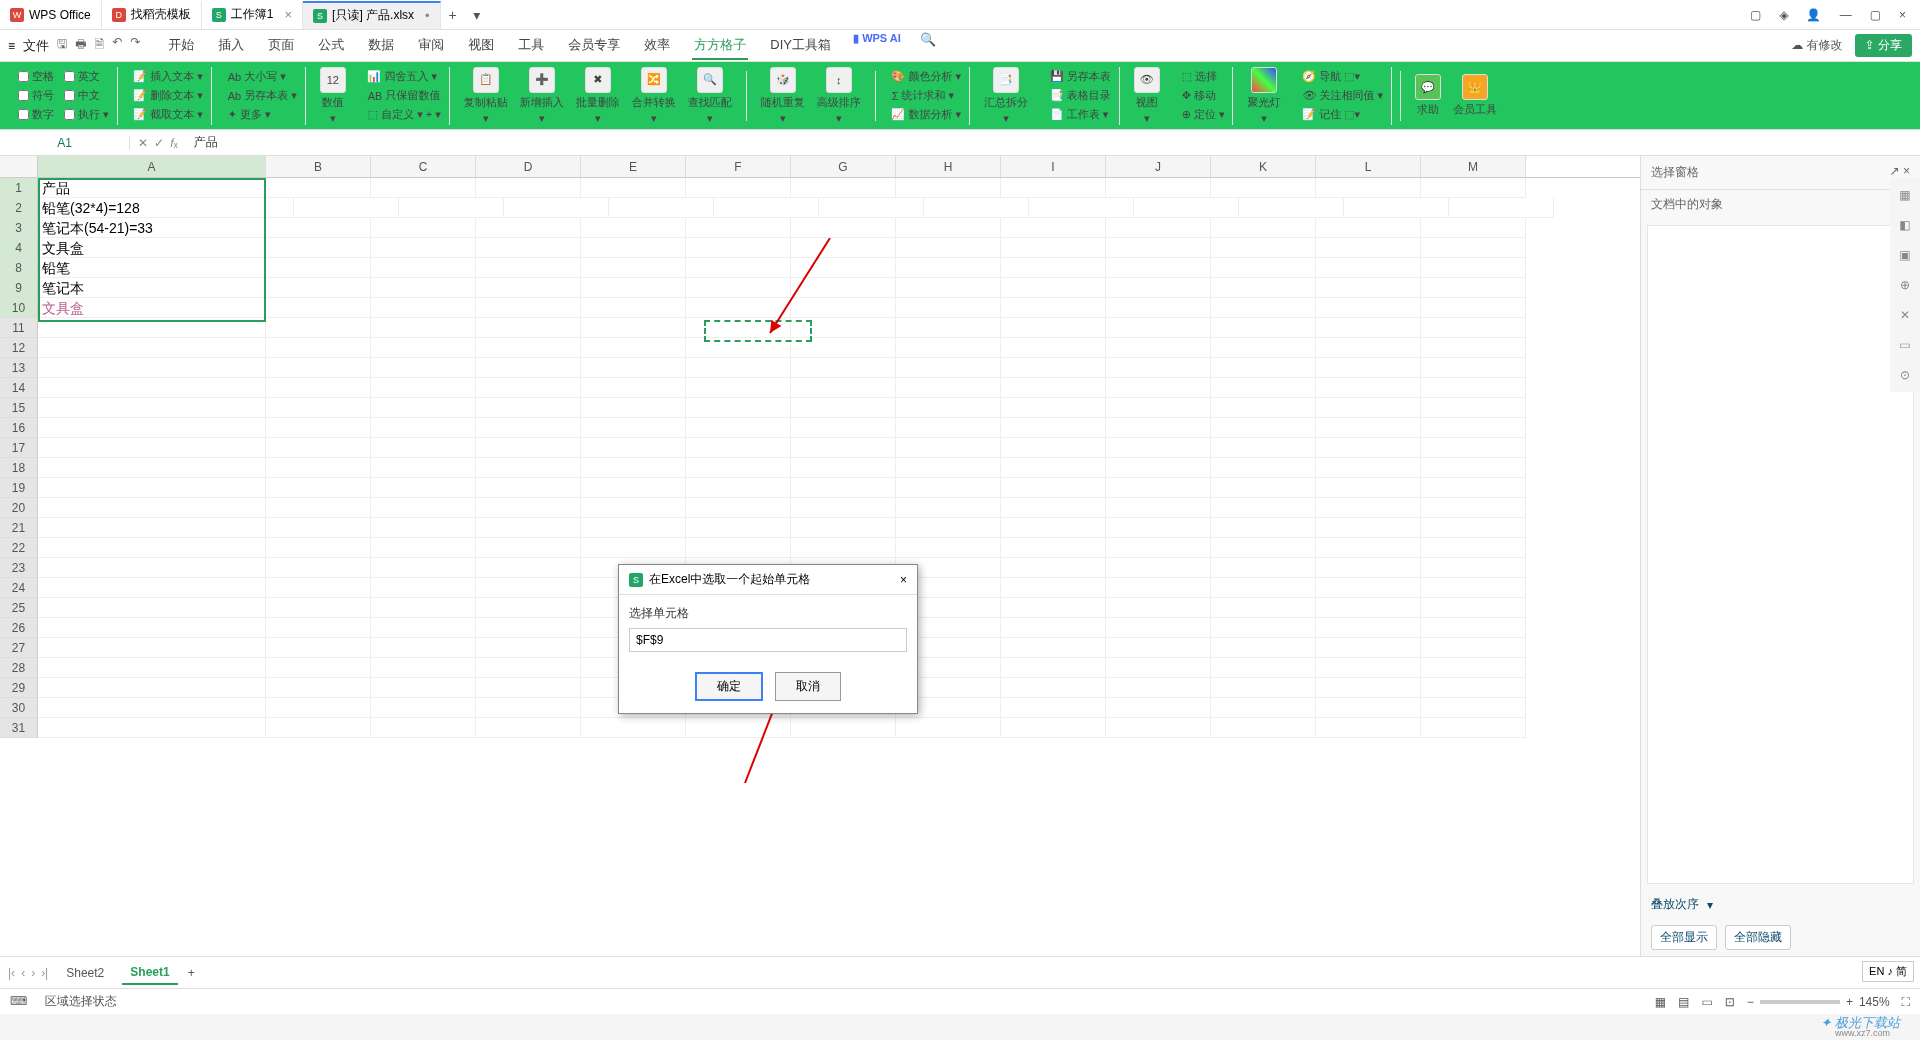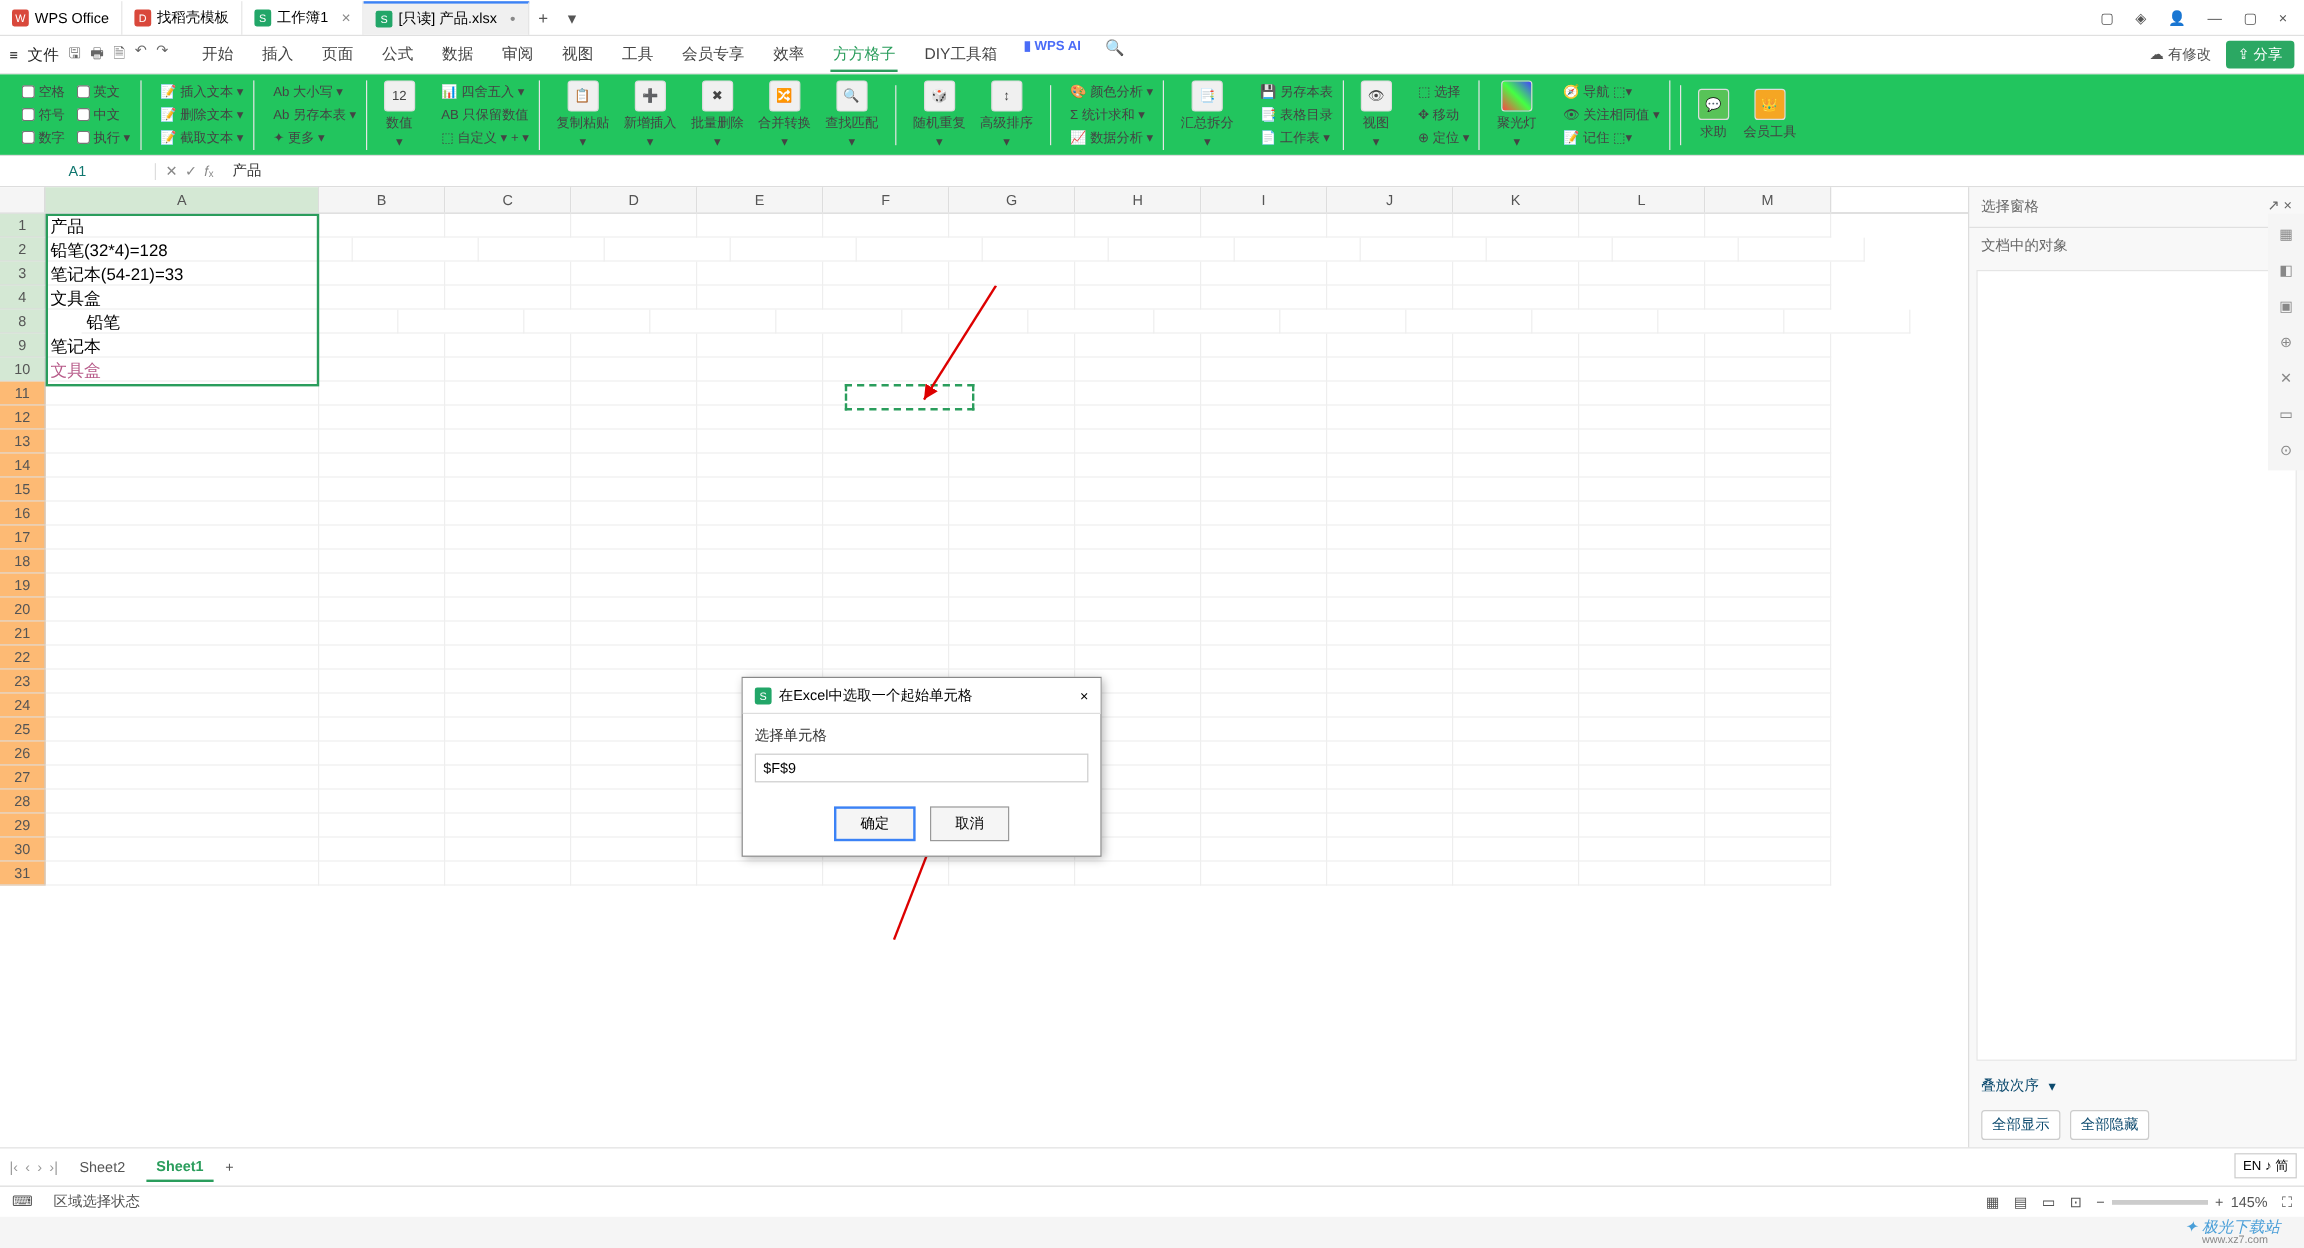--- a/index.html
+++ b/index.html
@@ -40,21 +40,21 @@
 .fx-btns{display:flex;gap:6px;padding:0 8px;color:#888;}
 .formula-bar{flex:1;padding:0 8px;color:#333;}
 .main{display:flex;height:800px;}
 .sheet-area{flex:1;display:flex;flex-direction:column;background:#fff;}
 .col-headers{display:flex;height:22px;border-bottom:1px solid #ccc;}
 .corner{width:38px;border-right:1px solid #ccc;background:#f5f5f5;}
 .ch{width:105px;text-align:center;background:#f5f5f5;border-right:1px solid #ddd;font-size:12px;color:#555;line-height:22px;}
 .ch.sel{background:#d4e8d4;}
 .grid-rows{flex:1;overflow:hidden;position:relative;}
 .row{display:flex;height:20px;}
-.rh{width:38px;text-align:center;background:#fdba74;border-right:1px solid #ccc;border-bottom:1px solid #ddd;font-size:12px;color:#555;line-height:20px;}
+.rh{width:38px;text-align:center;background:#e5e5e5;border-right:1px solid #ccc;border-bottom:1px solid #ddd;font-size:12px;color:#555;line-height:20px;}
 .rh.sel{background:#d4e8d4;}
 .cell{width:105px;border-right:1px solid #eee;border-bottom:1px solid #eee;padding:0 4px;font-size:14px;line-height:20px;overflow:hidden;white-space:nowrap;}
 .selection-frame{position:absolute;border:2px solid #2a9d5c;top:0;left:38px;width:228px;height:144px;pointer-events:none;}
 .dashed-sel{position:absolute;border:2px dashed #2a9d5c;top:142px;left:704px;width:108px;height:22px;pointer-events:none;}
 .arrow-line{stroke:#d00;stroke-width:2;}
 .side-panel{width:280px;background:#f8f8f8;border-left:1px solid #ddd;display:flex;flex-direction:column;}
 .sp-head{padding:8px 10px;color:#666;font-size:12px;display:flex;justify-content:space-between;border-bottom:1px solid #e0e0e0;}
 .sp-sub{padding:6px 10px;font-size:12px;color:#666;}
 .sp-body{flex:1;background:#fff;margin:6px;border:1px solid #e5e5e5;}
 .sp-foot{padding:6px 10px;display:flex;gap:8px;font-size:12px;color:#0c4a6e;align-items:center;}
@@ -340,21 +340,21 @@
           <div class="cell"></div>
           <div class="cell"></div>
           <div class="cell"></div>
           <div class="cell"></div>
           <div class="cell"></div>
           <div class="cell"></div>
           <div class="cell"></div>
         </div>
         <div class="row">
           <div class="rh sel">8</div>
-          <div class="cell" style="width: 264px; margin-left: 30px;">铅笔</div>
+          <div class="cell" style="width: 228px;">铅笔</div>
           <div class="cell"></div>
           <div class="cell"></div>
           <div class="cell"></div>
           <div class="cell"></div>
           <div class="cell"></div>
           <div class="cell"></div>
           <div class="cell"></div>
           <div class="cell"></div>
           <div class="cell"></div>
           <div class="cell"></div>

